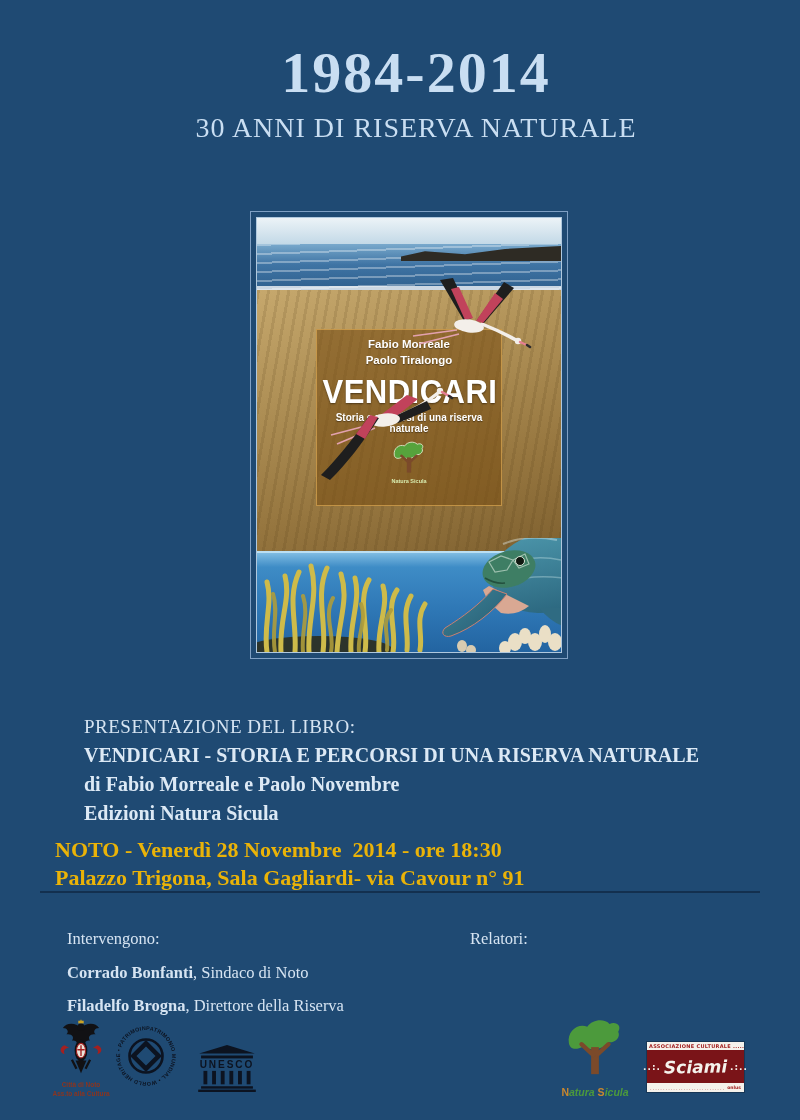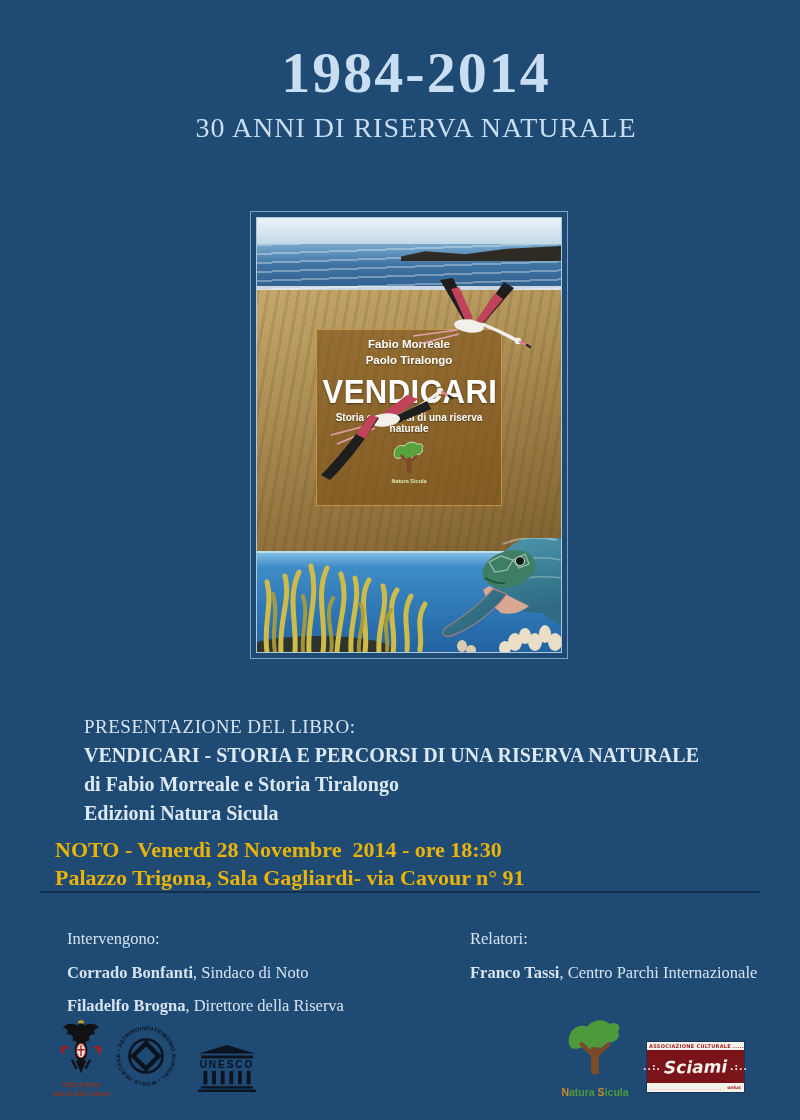--- a/index.html
+++ b/index.html
@@ -60,21 +60,21 @@
 
   
   .logos{position:absolute;left:0;top:1012px;width:800px;height:100px;}
   .logo{position:absolute;text-align:center;}
   .logo-noto{left:46px;top:6px;width:70px;}
   .noto-caption{font-family:"Liberation Sans",sans-serif;font-size:6.5px;font-weight:700;color:#8A3520;line-height:1.35;margin-top:1px;}
   .logo-wh{left:114px;top:12px;width:64px;}
   .logo-unesco{left:195px;top:32px;width:64px;}
   .logo-ns{left:550px;top:6px;width:90px;}
   .ns-caption{font-family:"Liberation Sans",sans-serif;font-size:10.5px;font-weight:700;margin-top:0;}
-  .ns-green{color:#4C9A3C;} .ns-orange{color:#C8872F;}
+  .ns-green{color:#4C9A3C;font-style:italic;} .ns-orange{color:#C8872F;}
   .logo-sciami{left:647px;top:30px;width:97px;height:50px;background:#7A1418;text-align:left;
                font-family:"DejaVu Sans",sans-serif;box-shadow:0 0 0 1px rgba(0,0,0,.25);}
   .sciami-top{height:8px;background:#F5F2EC;font-size:5px;font-weight:700;color:#A32222;
               display:flex;align-items:center;padding:0 2px;letter-spacing:.3px;overflow:hidden;white-space:nowrap;}
   .sciami-main{height:33px;display:flex;align-items:center;justify-content:center;gap:3px;color:#F5F2EC;}
   .sciami-name{font-size:17px;font-style:italic;font-weight:700;transform:rotate(-1deg);}
   .sciami-dots{font-size:9px;font-weight:700;letter-spacing:1px;}
   .sciami-bottom{height:9px;background:#F5F2EC;display:flex;align-items:center;justify-content:flex-end;
                  padding:0 3px;font-size:4.5px;color:#A32222;overflow:hidden;white-space:nowrap;}
   .sciami-bdots{flex:1;font-size:5px;letter-spacing:1px;overflow:hidden;}
@@ -203,40 +203,39 @@
           <path d="M219,103 L238,75 L246,81 L226,105 Z" fill="#C1425B"></path>
           <ellipse cx="212" cy="108" rx="15" ry="6.5" fill="#F3EFEA" transform="rotate(8 212 108)"></ellipse>
         </g>
       </svg>
     </div>
   </div>
 
   <div class="presentation">
     <p class="pres-label">PRESENTAZIONE DEL LIBRO:</p>
     <p class="pres-title">VENDICARI - STORIA E PERCORSI DI UNA RISERVA NATURALE</p>
-    <p class="pres-authors">di Fabio Morreale e Storia Tiralongo</p>
+    <p class="pres-authors">di Fabio Morreale e Paolo Novembre</p>
     <p class="pres-publisher">Edizioni Natura Sicula</p>
   </div>
 
   <div class="event">
     <p>NOTO - Venerdì 28 Novembre  2014 - ore 18:30</p>
     <p>Palazzo Trigona, Sala Gagliardi- via Cavour n° 91</p>
   </div>
 
   <div class="divider"></div>
 
   <div class="speakers">
     <div class="col-left">
       <p>Intervengono:</p>
       <p><span class="person-name">Corrado Bonfanti</span><span>, Sindaco di Noto</span></p>
       <p><span class="person-name">Filadelfo Brogna</span><span>, Direttore della Riserva</span></p>
     </div>
     <div class="col-right">
       <p>Relatori:</p>
-      <p><span class="person-name">Franco Tassi</span><span>, Centro Parchi Internazionale</span></p>
     </div>
   </div>
 
   <div class="logos">
 
     <div class="logo logo-noto">
       <svg width="58" height="58" viewBox="0 0 64 60">
         <rect x="29" y="1" width="6" height="3" fill="#C9A227"></rect>
         <path d="M32,0 L32,4" stroke="#C9A227" stroke-width="1.2"></path>
         <path d="M32,10 C28,3 16,2 12,9 C17,9 19,13 16,16 C22,15 25,19 22,23 C27,22 29,26 27,30 C29,29 30,29 32,30 C34,29 35,29 37,30 C35,26 37,22 42,23 C39,19 42,15 48,16 C45,13 47,9 52,9 C48,2 36,3 32,10 Z" fill="#111114"></path>

